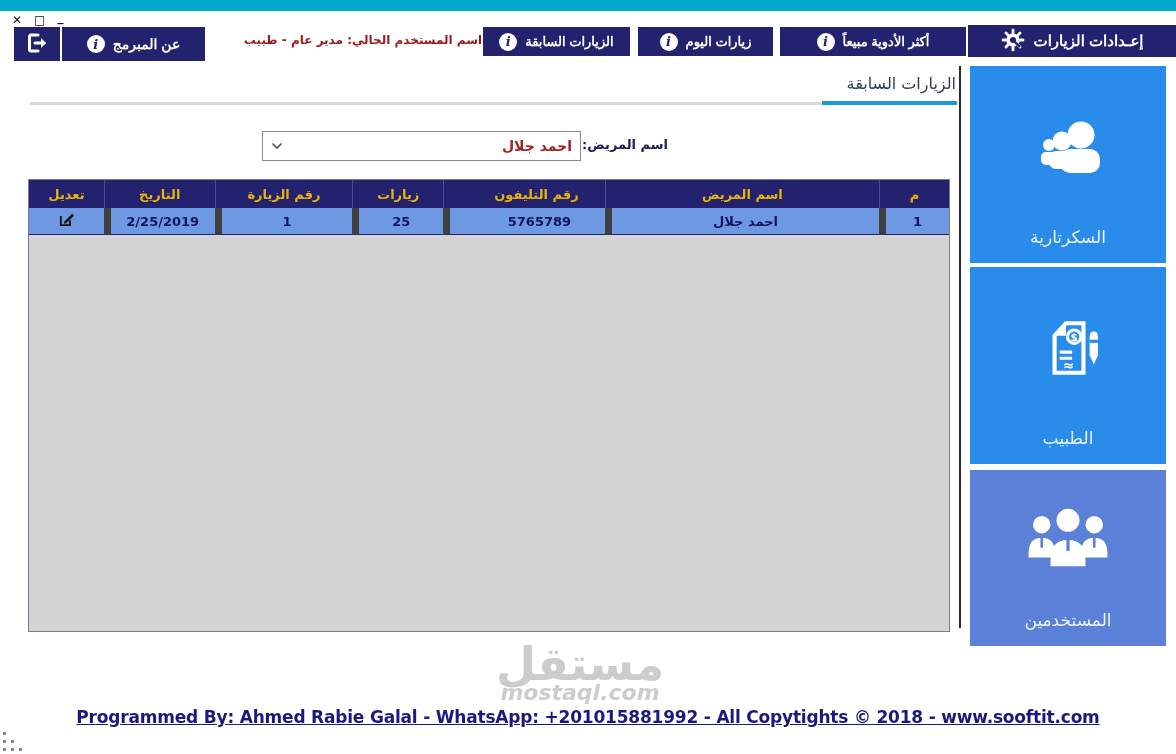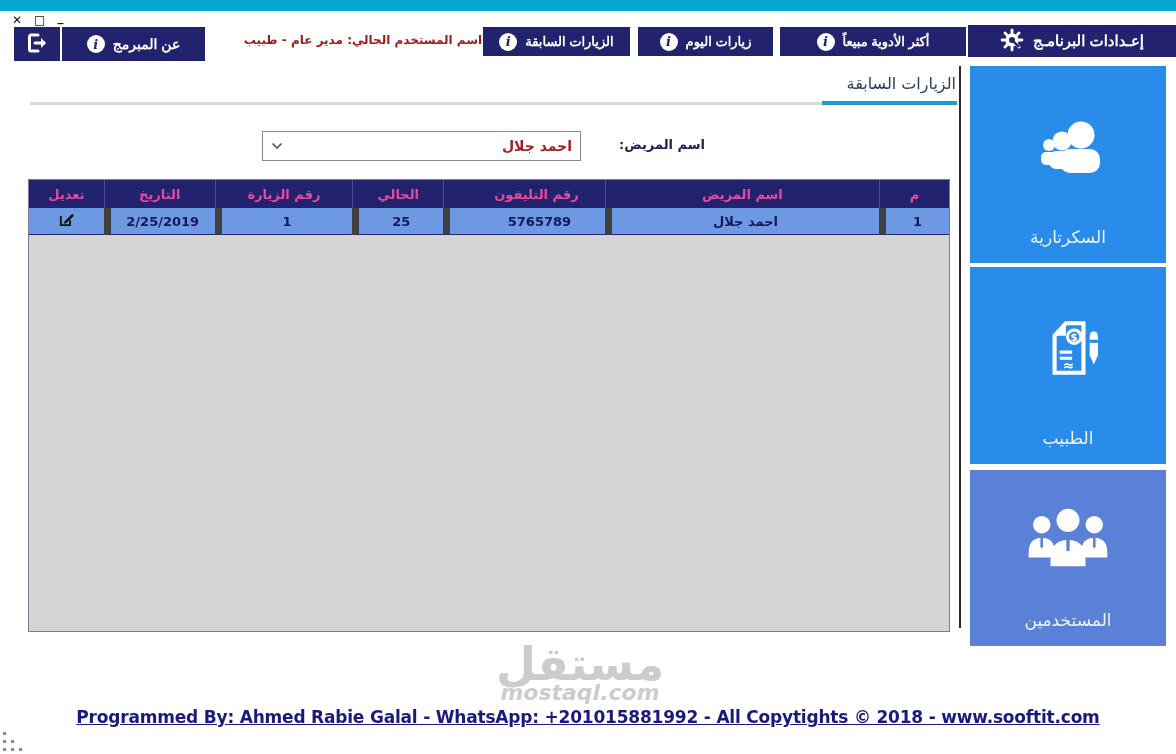--- a/index.html
+++ b/index.html
@@ -54,39 +54,39 @@
   
   .v-divider { position:absolute; left:959px; top:66px; width:2px; height:562px; background:#2a2a2a; }
   .tab-title {
     position:absolute; left:760px; top:74px; width:196px; text-align:right;
     color:#2B3D5C; font-size:16px; direction:rtl;
   }
   .tab-underline-active { position:absolute; left:822px; top:101px; width:135px; height:4px; background:#1C9AD6; }
   .tab-underline-rest   { position:absolute; left:30px;  top:102px; width:792px; height:3px; background:#D9D9D9; }
 
   .patient-label {
-    position:absolute; left:614px; top:137px; width:96px; text-align:center;
+    position:absolute; left:572px; top:137px; width:96px; text-align:right;
     color:#1B1B5E; font-size:13px; font-weight:700; direction:rtl; white-space:nowrap;
   }
   .combo {
     position:absolute; left:262px; top:131px; width:319px; height:30px; background:#fff;
     border:1px solid #8a8a8a; display:flex; align-items:center; direction:rtl;
     padding:0 8px; cursor:pointer;
   }
   .combo-value { flex:1; color:#A02222; font-size:14px; font-weight:700; text-align:right; }
   .combo-chevron { flex:0 0 auto; display:flex; align-items:center; }
 
   
   .grid {
     position:absolute; left:28px; top:179px; width:922px; height:453px;
     background:#D4D4D4; border:1px solid #7a7a96; direction:rtl;
   }
   .grid-header { display:flex; height:28px; background:#22226E; }
   .grid-header .cell {
-    color:#ec4899; font-size:13px; font-weight:700; display:flex; align-items:center; justify-content:center;
+    color:#eab308; font-size:13px; font-weight:700; display:flex; align-items:center; justify-content:center;
     border-left:1px solid #4A4AA0; cursor:pointer;
   }
   .grid-row { display:flex; height:27px; background:#6C99E2; cursor:pointer; }
   .grid-row .cell {
     color:#15155E; font-size:13px; font-weight:700; display:flex; align-items:center; justify-content:center;
     border-left:7px solid #404040; border-bottom:1px solid #22226E;
   }
   .c0{width:70px;} .c1{width:275px;} .c2{width:162px;padding-left:24px;} .c3{width:91px;}
   .c4{width:138px;} .c5{width:111px;} .c6{width:75px; border-left:none!important;}
   .edit-btn { background:transparent; border:none; cursor:pointer; display:flex; align-items:center; }
@@ -148,21 +148,21 @@
     <span>زيارات اليوم</span>
     <span class="info-circle">i</span>
   </button>
 
   <button class="navy-btn btn-top">
     <span>أكثر الأدوية مبيعاً</span>
     <span class="info-circle">i</span>
   </button>
 
   <button class="navy-btn btn-settings">
-    <span>إعـدادات البرنامـج</span>
+    <span>إعـدادات الزيارات</span>
     <span>
       <svg width="24" height="24" viewBox="0 0 24 24">
         <g fill="#fff">
           <rect x="10.6" y="0.8" width="2.8" height="5" rx="1"></rect>
           <rect x="10.6" y="0.8" width="2.8" height="5" rx="1" transform="rotate(45 12 12)"></rect>
           <rect x="10.6" y="0.8" width="2.8" height="5" rx="1" transform="rotate(90 12 12)"></rect>
           <rect x="10.6" y="0.8" width="2.8" height="5" rx="1" transform="rotate(135 12 12)"></rect>
           <rect x="10.6" y="0.8" width="2.8" height="5" rx="1" transform="rotate(180 12 12)"></rect>
           <rect x="10.6" y="0.8" width="2.8" height="5" rx="1" transform="rotate(225 12 12)"></rect>
           <rect x="10.6" y="0.8" width="2.8" height="5" rx="1" transform="rotate(270 12 12)"></rect>
@@ -238,21 +238,21 @@
         <path d="M1.5 1.5 L6 6 L10.5 1.5" stroke="#555" stroke-width="1.6"></path>
       </svg>
     </span>
   </div>
 
   <div class="grid">
     <div class="grid-header">
       <div class="cell c0">م</div>
       <div class="cell c1">اسم المريض</div>
       <div class="cell c2">رقم التليفون</div>
-      <div class="cell c3">الحالي</div>
+      <div class="cell c3">زيارات</div>
       <div class="cell c4">رقم الزيارة</div>
       <div class="cell c5">التاريخ</div>
       <div class="cell c6">تعديل</div>
     </div>
     <div class="grid-row">
       <div class="cell c0">1</div>
       <div class="cell c1">احمد جلال</div>
       <div class="cell c2">5765789</div>
       <div class="cell c3">25</div>
       <div class="cell c4">1</div>

